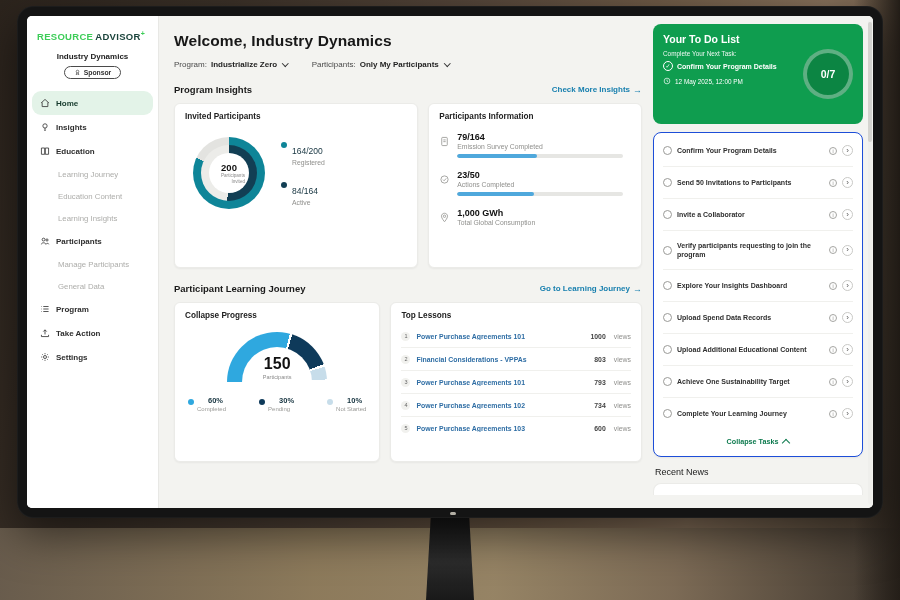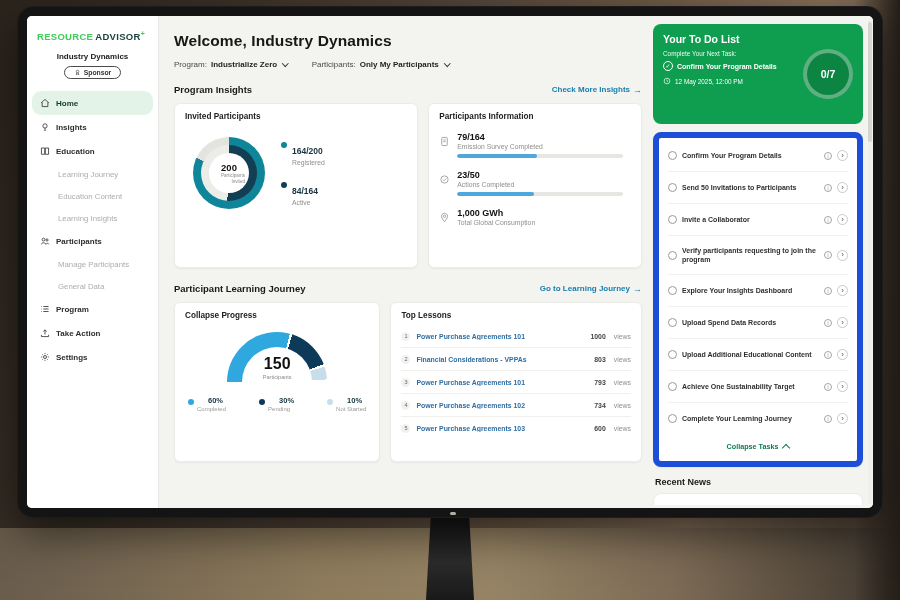--- a/index.html
+++ b/index.html
@@ -51,21 +51,21 @@
   .c-invited{flex:1.16;height:165px}
   .invited-body{display:flex;align-items:center;gap:16px;margin-top:16px;padding-left:8px}
   .donut{width:72px;height:72px;border-radius:50%;position:relative;background:#e3e3e0}
   .ring2{position:absolute;inset:8px;border-radius:50%;background:#ececE9}
   .hole{position:absolute;inset:16px;border-radius:50%;background:#fff;display:flex;flex-direction:column;align-items:center;justify-content:center;text-align:right}
   .hole-val{font-size:9.5px;font-weight:bold;color:#111}
   .hole-lab{font-size:4.6px;color:#8a8a8a;line-height:1.3;width:32px}
   .d-legend{display:flex;flex-direction:column;gap:14px}
   .leg-item{display:flex;align-items:flex-start;gap:5px}
   .dot{width:6px;height:6px;border-radius:50%;margin-top:2px;flex:none}
-  .leg-val{font-size:8.5px;font-weight:bold;color:#15333f}
+  .leg-val{font-size:8.5px;font-weight:normal;color:#15333f}
   .leg-lab{font-size:6.8px;color:#8f8f8c;margin-top:1px}
 
   .c-info{flex:1;height:165px}
   .info-rows{margin-top:11px;display:flex;flex-direction:column;gap:12px}
   .info-row{display:flex;gap:7px}
   .iic{width:11px;height:12px;color:#9a9a97;flex:none;margin-top:1px}
   .info-col{flex:1;padding-right:8px}
   .info-val{font-size:9px;font-weight:bold;color:#111}
   .info-lab{font-size:6.8px;color:#8f8f8c;margin-top:1px}
   .bar{height:4px;border-radius:2px;background:#E6E6E3;margin-top:4px;overflow:hidden}
@@ -101,32 +101,32 @@
   .todo-sub{font-size:6.4px;opacity:.92;margin-top:5px}
   .todo-chip{display:flex;align-items:center;gap:4px;margin-top:4px}
   .chk-circle{width:10px;height:10px;border:1px solid #fff;border-radius:50%;display:flex;align-items:center;justify-content:center;flex:none}
   .chk-circle::before{content:"\2713";font-size:6px;line-height:1}
   .todo-task{font-size:7px;font-weight:bold}
   .todo-time{display:flex;align-items:center;gap:4px;margin-top:6px;font-size:6.4px}
   .clock{width:8px;height:8px;flex:none}
   .todo-ring{width:50px;height:50px;border-radius:50%;border:4.5px solid rgba(255,255,255,.34);background:rgba(0,0,0,.15);display:flex;align-items:center;justify-content:center;align-self:center;flex:none}
   .todo-prog{font-size:10.5px;font-weight:bold}
 
-  .tasks-card{background:#fff;border-radius:8px;margin-top:8px;padding:2px 9px;border:6px solid #1d4ed8;box-shadow:0 1px 2px rgba(0,0,0,.05)}
+  .tasks-card{background:#fff;border-radius:8px;margin-top:8px;padding:2px 9px;border:1px solid #1d4ed8;box-shadow:0 1px 2px rgba(0,0,0,.05)}
   .task{display:flex;align-items:center;gap:5px;padding:10px 0;border-bottom:1px solid #f0f0ed;cursor:pointer}
   .t-check{width:9px;height:9px;border:1px solid #9a9a97;border-radius:50%;flex:none}
   .t-label{flex:1;font-size:7px;font-weight:bold;color:#2f2f2f;line-height:1.3}
   .t-info{width:8px;height:8px;border:1px solid #a5a5a2;border-radius:50%;color:#8a8a87;font-size:5px;display:flex;align-items:center;justify-content:center;flex:none;cursor:pointer}
   .t-info::before{content:"i"}
   .t-chev{width:11px;height:11px;border:1px solid #c9c9c6;border-radius:50%;display:flex;align-items:center;justify-content:center;color:#555;flex:none;cursor:pointer}
   .t-chev::before{content:"\203A";font-size:8px;margin-top:-1px}
   .collapse{display:flex;align-items:center;justify-content:center;gap:5px;padding:8px 0;font-size:7.2px;font-weight:bold;color:#0D7A4E;cursor:pointer}
   .collapse::after{content:"";width:5px;height:5px;border-left:1.4px solid #0D7A4E;border-top:1.4px solid #0D7A4E;transform:rotate(45deg);margin-top:3px}
 
-  .news-title{margin-top:10px;font-size:9px;font-weight:bold;color:#1a1a1a;padding-left:2px}
+  .news-title{margin-top:10px;font-size:9px;font-weight:normal;color:#1a1a1a;padding-left:2px}
   .news-card{margin-top:6px;background:#fff;border:1px solid #ebebe8;border-bottom:none;border-radius:8px 8px 0 0;height:12px}
 </style>
 </head>
 <body>
 
 <div class="bg"></div>
 <div class="floor"></div>
 <div class="right-shade"></div>
 <div class="stand"></div>
 

